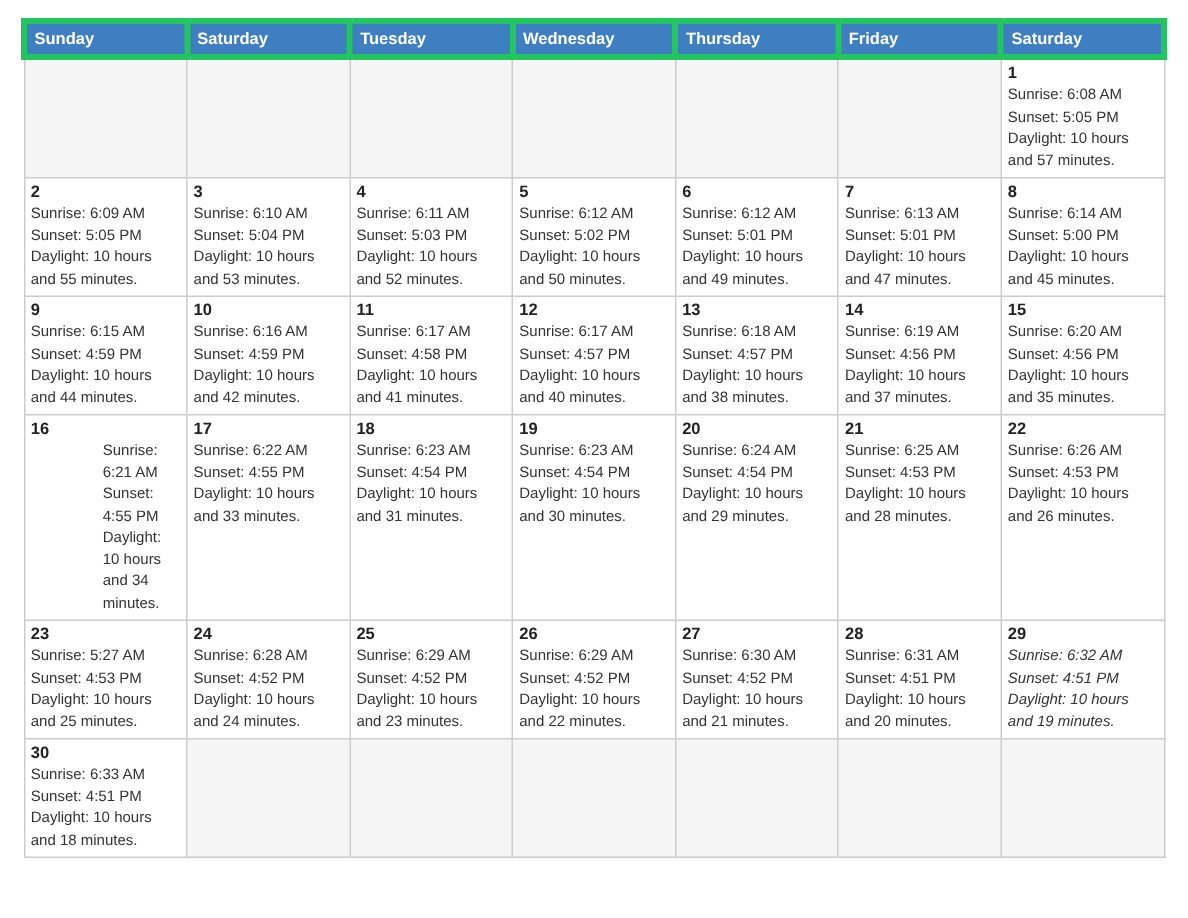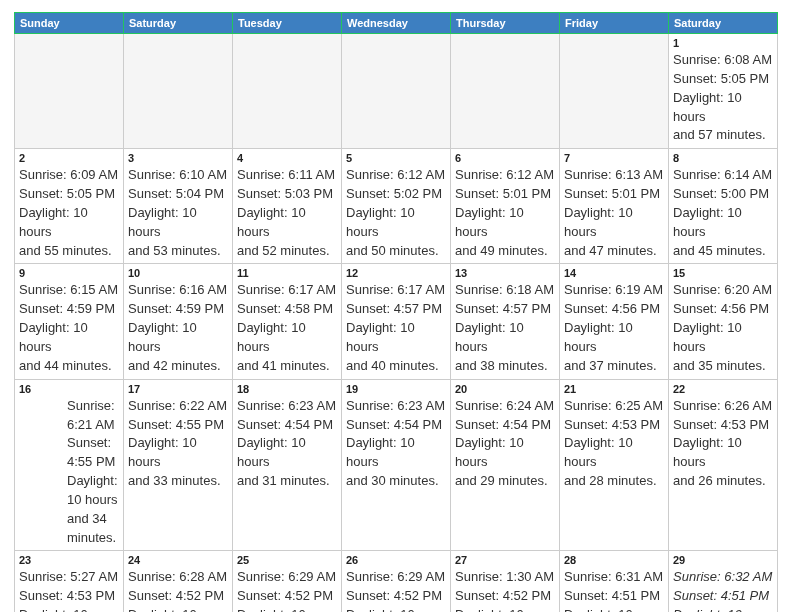--- a/index.html
+++ b/index.html
@@ -57,21 +57,21 @@
       width: 100%;
       border-collapse: collapse;
     }
     .calendar th {
       background: #3d7fc1;
       color: white;
       font-size: 11px;
       font-weight: bold;
       padding: 4px 5px;
       text-align: left;
-      border: 1px solid #22c55e;
+      border: 4px solid #22c55e;
     }
     .calendar td {
       border: 1px solid #ccc;
       vertical-align: top;
       padding: 3px 4px;
       width: calc(100% / 7);
       background: white;
       font-size: 8.5px;
       color: #333;
       height: 76px;
@@ -83,21 +83,21 @@
       height: 60px;
     }
     .day-number {
       font-size: 11px;
       font-weight: bold;
       color: #222;
       display: block;
       margin-bottom: 2px;
     }
     .day-info {
-      font-size: 13px;
+      font-size: 10px;
       line-height: 1.45;
       color: #333;
     }
   </style>
 </head>
 <body>
 
 <div class="page">
 
   <table class="calendar">
@@ -305,35 +305,50 @@
           </td>
           <td>
             <span class="day-number">26</span>
             <div class="day-info" style="white-space: pre-line;">Sunrise: 6:29 AM
 Sunset: 4:52 PM
 Daylight: 10 hours
 and 22 minutes.</div>
           </td>
           <td>
             <span class="day-number">27</span>
-            <div class="day-info" style="white-space: pre-line;">Sunrise: 1:30 AM
+            <div class="day-info" style="white-space: pre-line;">Sunrise: 6:30 AM
 Sunset: 4:52 PM
 Daylight: 10 hours
 and 21 minutes.</div>
           </td>
           <td>
             <span class="day-number">28</span>
             <div class="day-info" style="white-space: pre-line;">Sunrise: 6:31 AM
 Sunset: 4:51 PM
 Daylight: 10 hours
 and 20 minutes.</div>
           </td>
           <td>
             <span class="day-number">29</span>
             <div class="day-info" style="white-space: pre-line; font-style: italic;">Sunrise: 6:32 AM
 Sunset: 4:51 PM
 Daylight: 10 hours
 and 19 minutes.</div>
           </td>
+        </tr>
+        <tr>
+          <td class="last-row">
+            <span class="day-number">30</span>
+            <div class="day-info" style="white-space: pre-line;">Sunrise: 6:33 AM
+Sunset: 4:51 PM
+Daylight: 10 hours
+and 18 minutes.</div>
+          </td>
+          <td class="last-row empty"></td>
+          <td class="last-row empty"></td>
+          <td class="last-row empty"></td>
+          <td class="last-row empty"></td>
+          <td class="last-row empty"></td>
+          <td class="last-row empty"></td>
         </tr>
       </tbody>
   </table>
 </div>
 
 </body></html>

